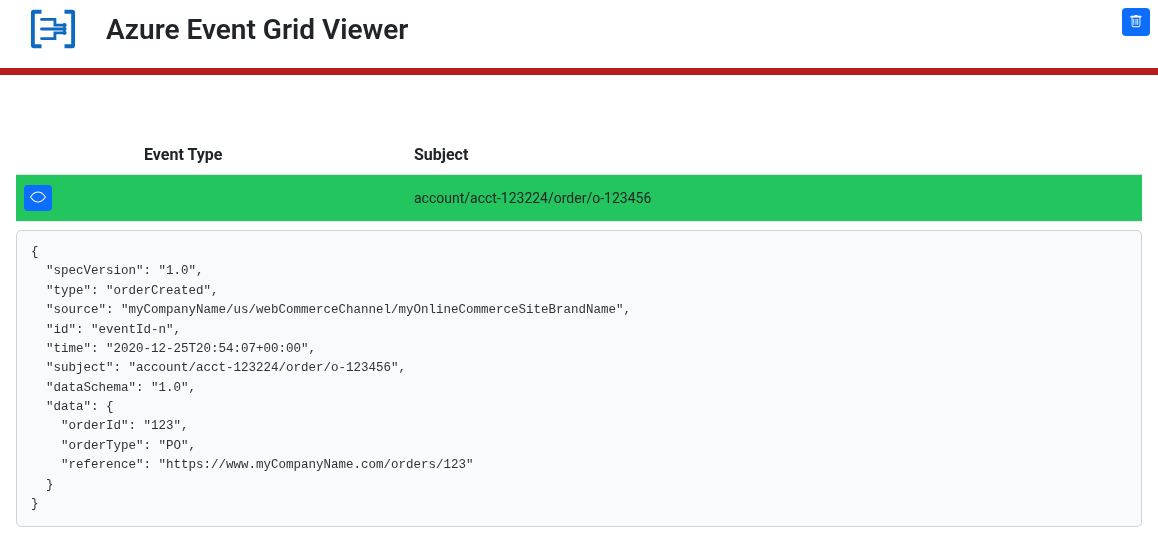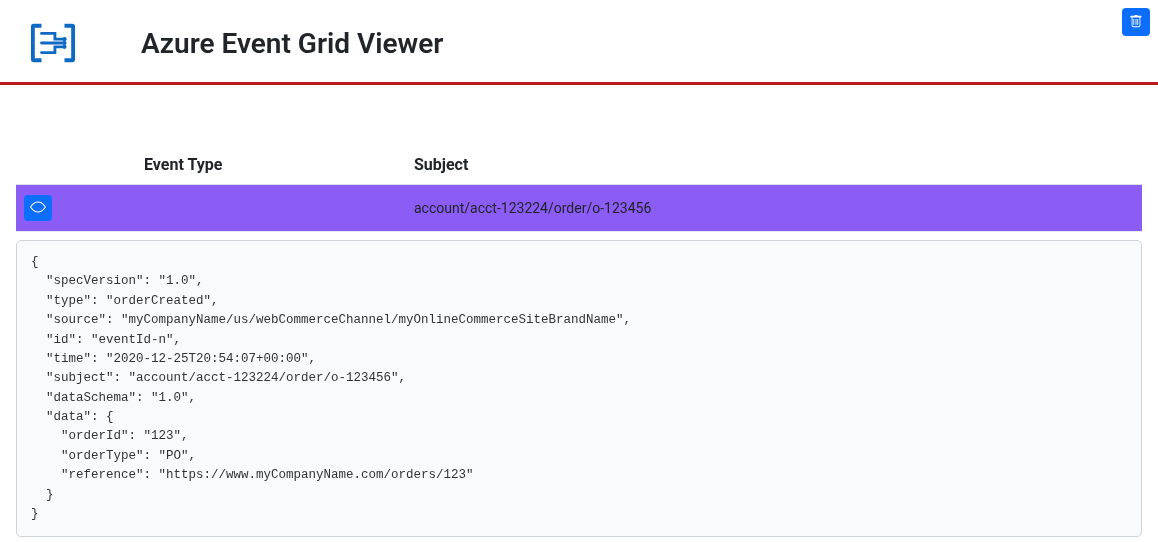--- a/index.html
+++ b/index.html
@@ -6,24 +6,23 @@
     body {
       font-family: -apple-system, BlinkMacSystemFont, "Segoe UI", Roboto, "Helvetica Neue", Arial, sans-serif;
       color: #212529;
       background: #fff;
       width: 1158px;
       padding: 0;
     }
     .header {
       display: flex;
       align-items: center;
-      padding: 18px 16px 14px 28px;
-      border-bottom: 3px solid #b91c1c;
+      padding: 4px 16px 14px 28px;
+      border-bottom: 7px solid #b91c1c;
       position: relative;
-      gap: 35px;
     }
     .logo-box {
       width: 50px;
       height: 50px;
       display: flex;
       align-items: center;
       justify-content: center;
       margin-right: 28px;
     }
     .page-title {
@@ -61,21 +60,21 @@
       font-size: 16px;
       font-weight: 700;
       padding: 10px 8px;
       color: #212529;
       border-bottom: 1px solid #dee2e6;
     }
     .col-toggle { width: 120px; padding-left: 8px; }
     .col-type { width: 270px; }
     .col-subject { }
     .data-row {
-      background: #8b5cf6;
+      background: #22c55e;
       border-bottom: 1px solid #e9ecef;
       border-top: 1px solid #e9ecef;
     }
     .td {
       font-size: 14px;
       padding: 10px 8px;
       vertical-align: middle;
     }
     .eye-button {
       width: 28px;

